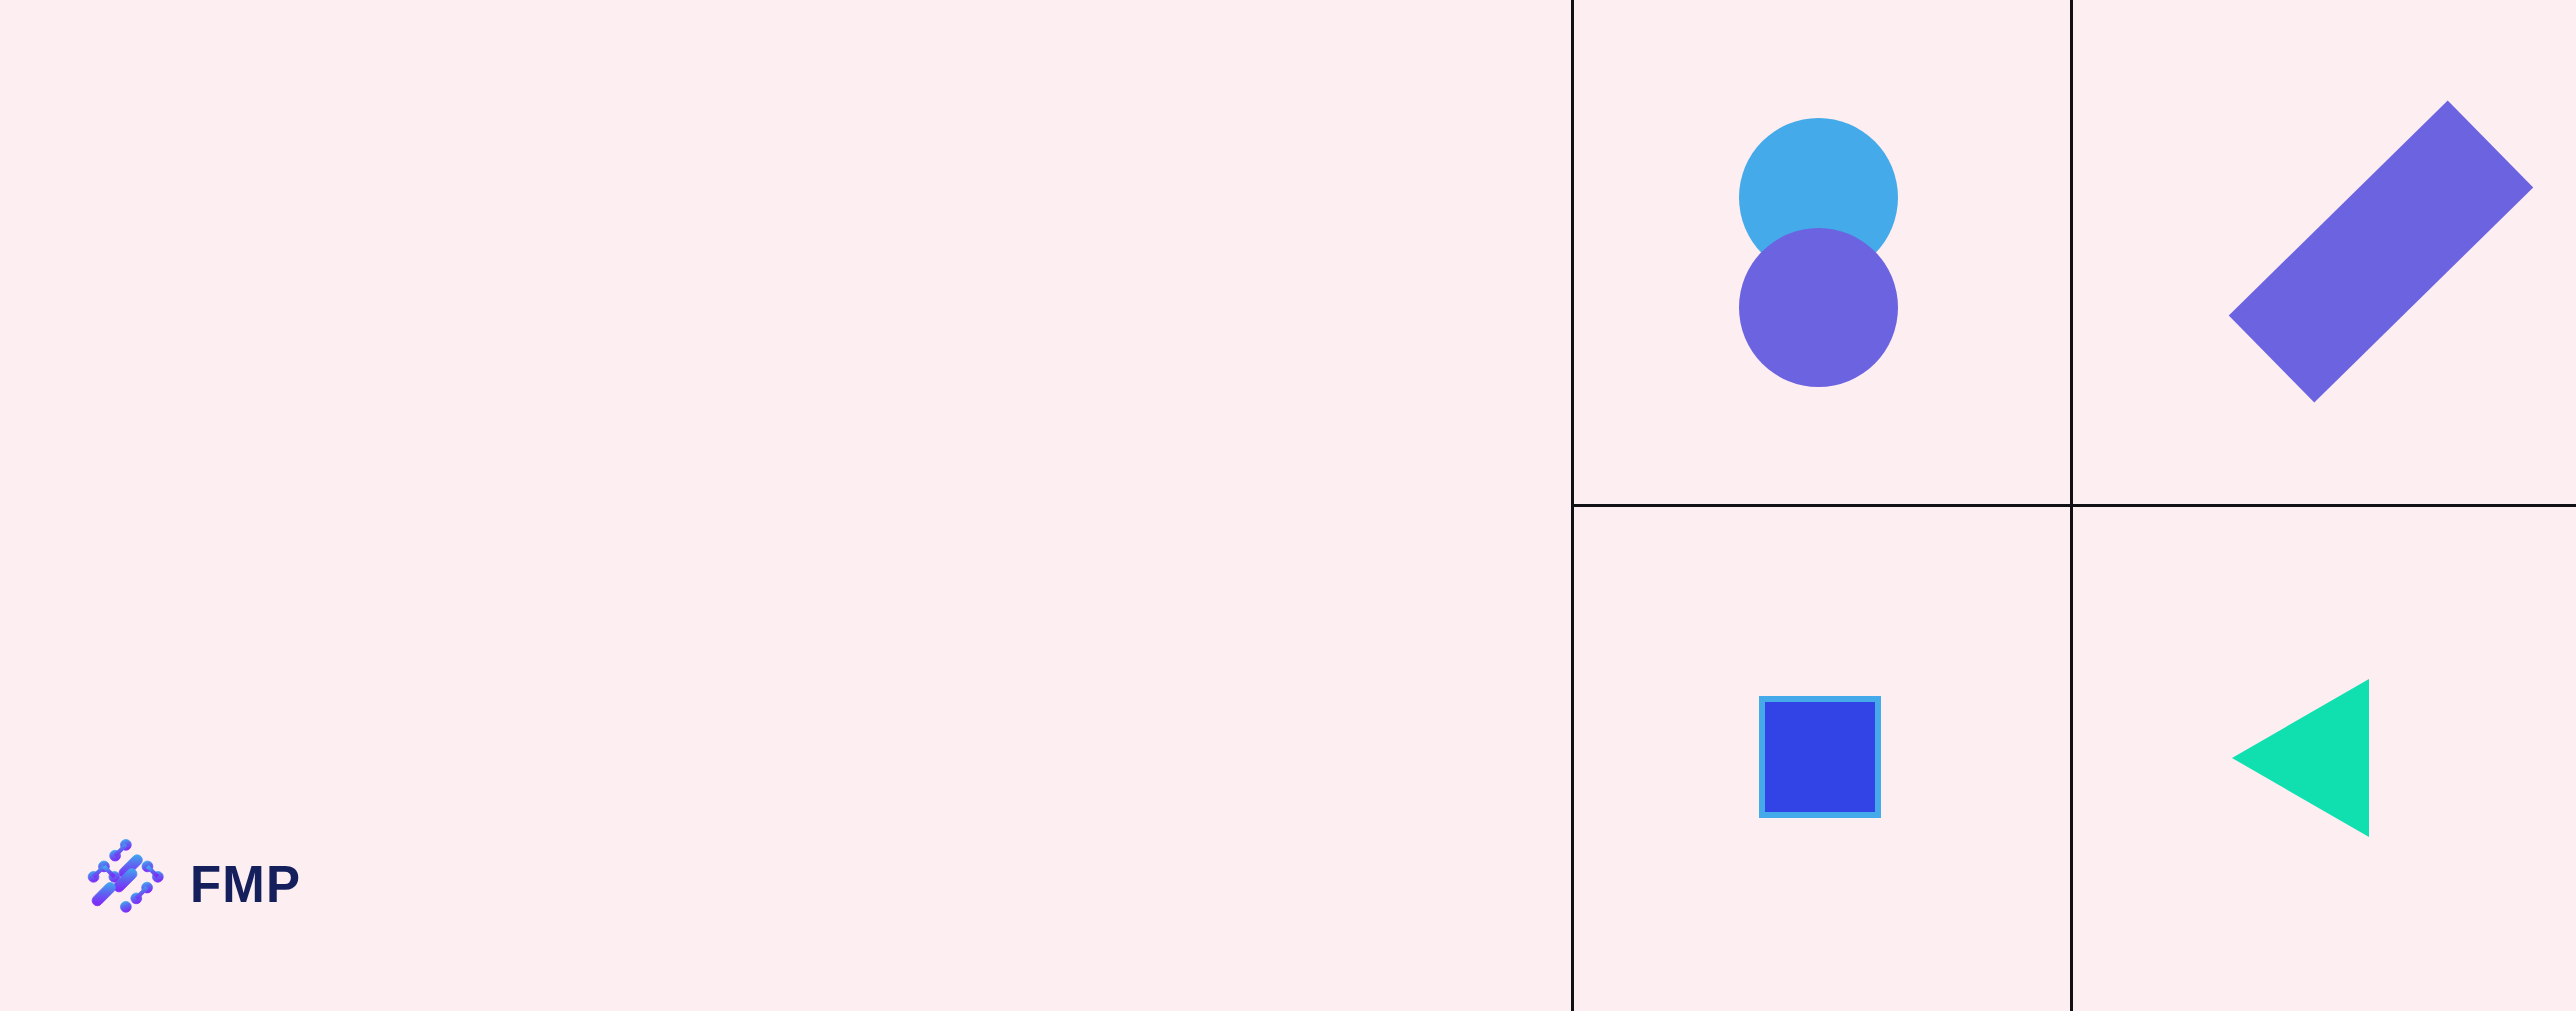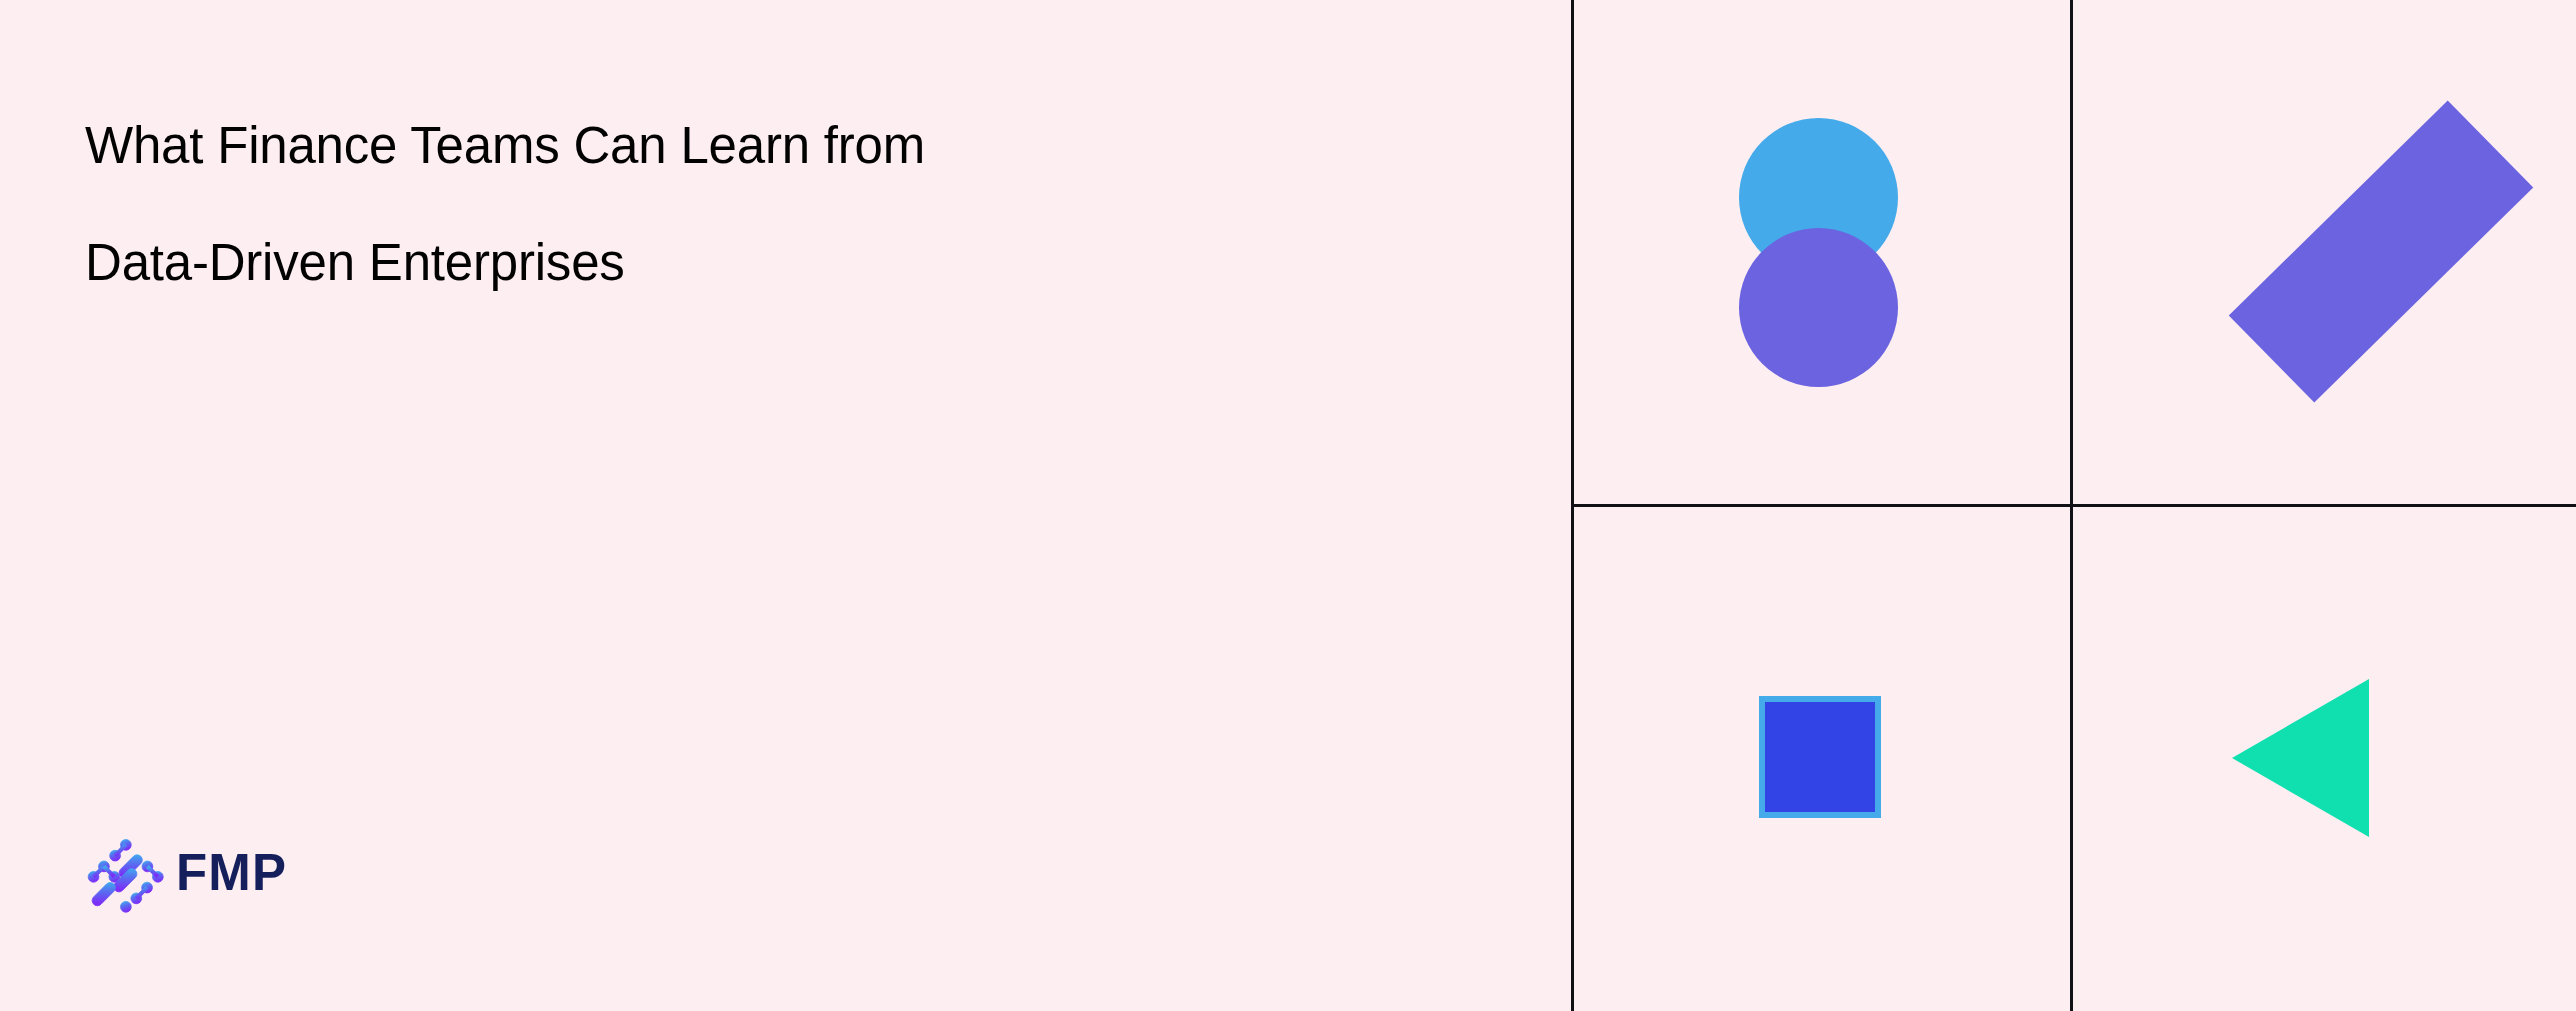--- a/index.html
+++ b/index.html
@@ -25,22 +25,22 @@
     color:#020203;
     letter-spacing:-0.2px;
     white-space:pre-line;
   }
 
   
   #brand {
     position:absolute;
     left:87px; top:836px;
     display:flex;
-    align-items:center;
-    gap:12px;
+    align-items:flex-end;
+    gap:26px;
   }
   #brand-mark { width:77px; height:77px; display:block; }
   #brand-wordmark {
     font-size:51px;
     font-weight:700;
     color:#151f5c;
     letter-spacing:1.2px;
     line-height:1;
     padding-bottom:3.2px;
   }
@@ -95,22 +95,20 @@
     border-top:79px solid transparent;
     border-bottom:79px solid transparent;
     border-right:137px solid #10e0b0;
   }
 </style>
 </head>
 <body>
 
 <div id="canvas">
 
-  <h1 id="headline">What Finance Teams Can Learn from
-Data-Driven Enterprises</h1>
 
   <div id="brand">
     <span>
       <svg id="brand-mark" viewBox="0 0 100 100" xmlns="http://www.w3.org/2000/svg">
         <defs>
           <linearGradient id="fmpGrad" x1="0" y1="0" x2="0.35" y2="1">
             <stop offset="0" stop-color="#3ab5f0"></stop>
             <stop offset="0.5" stop-color="#5a6bf0"></stop>
             <stop offset="1" stop-color="#7b2ff7"></stop>
           </linearGradient>

